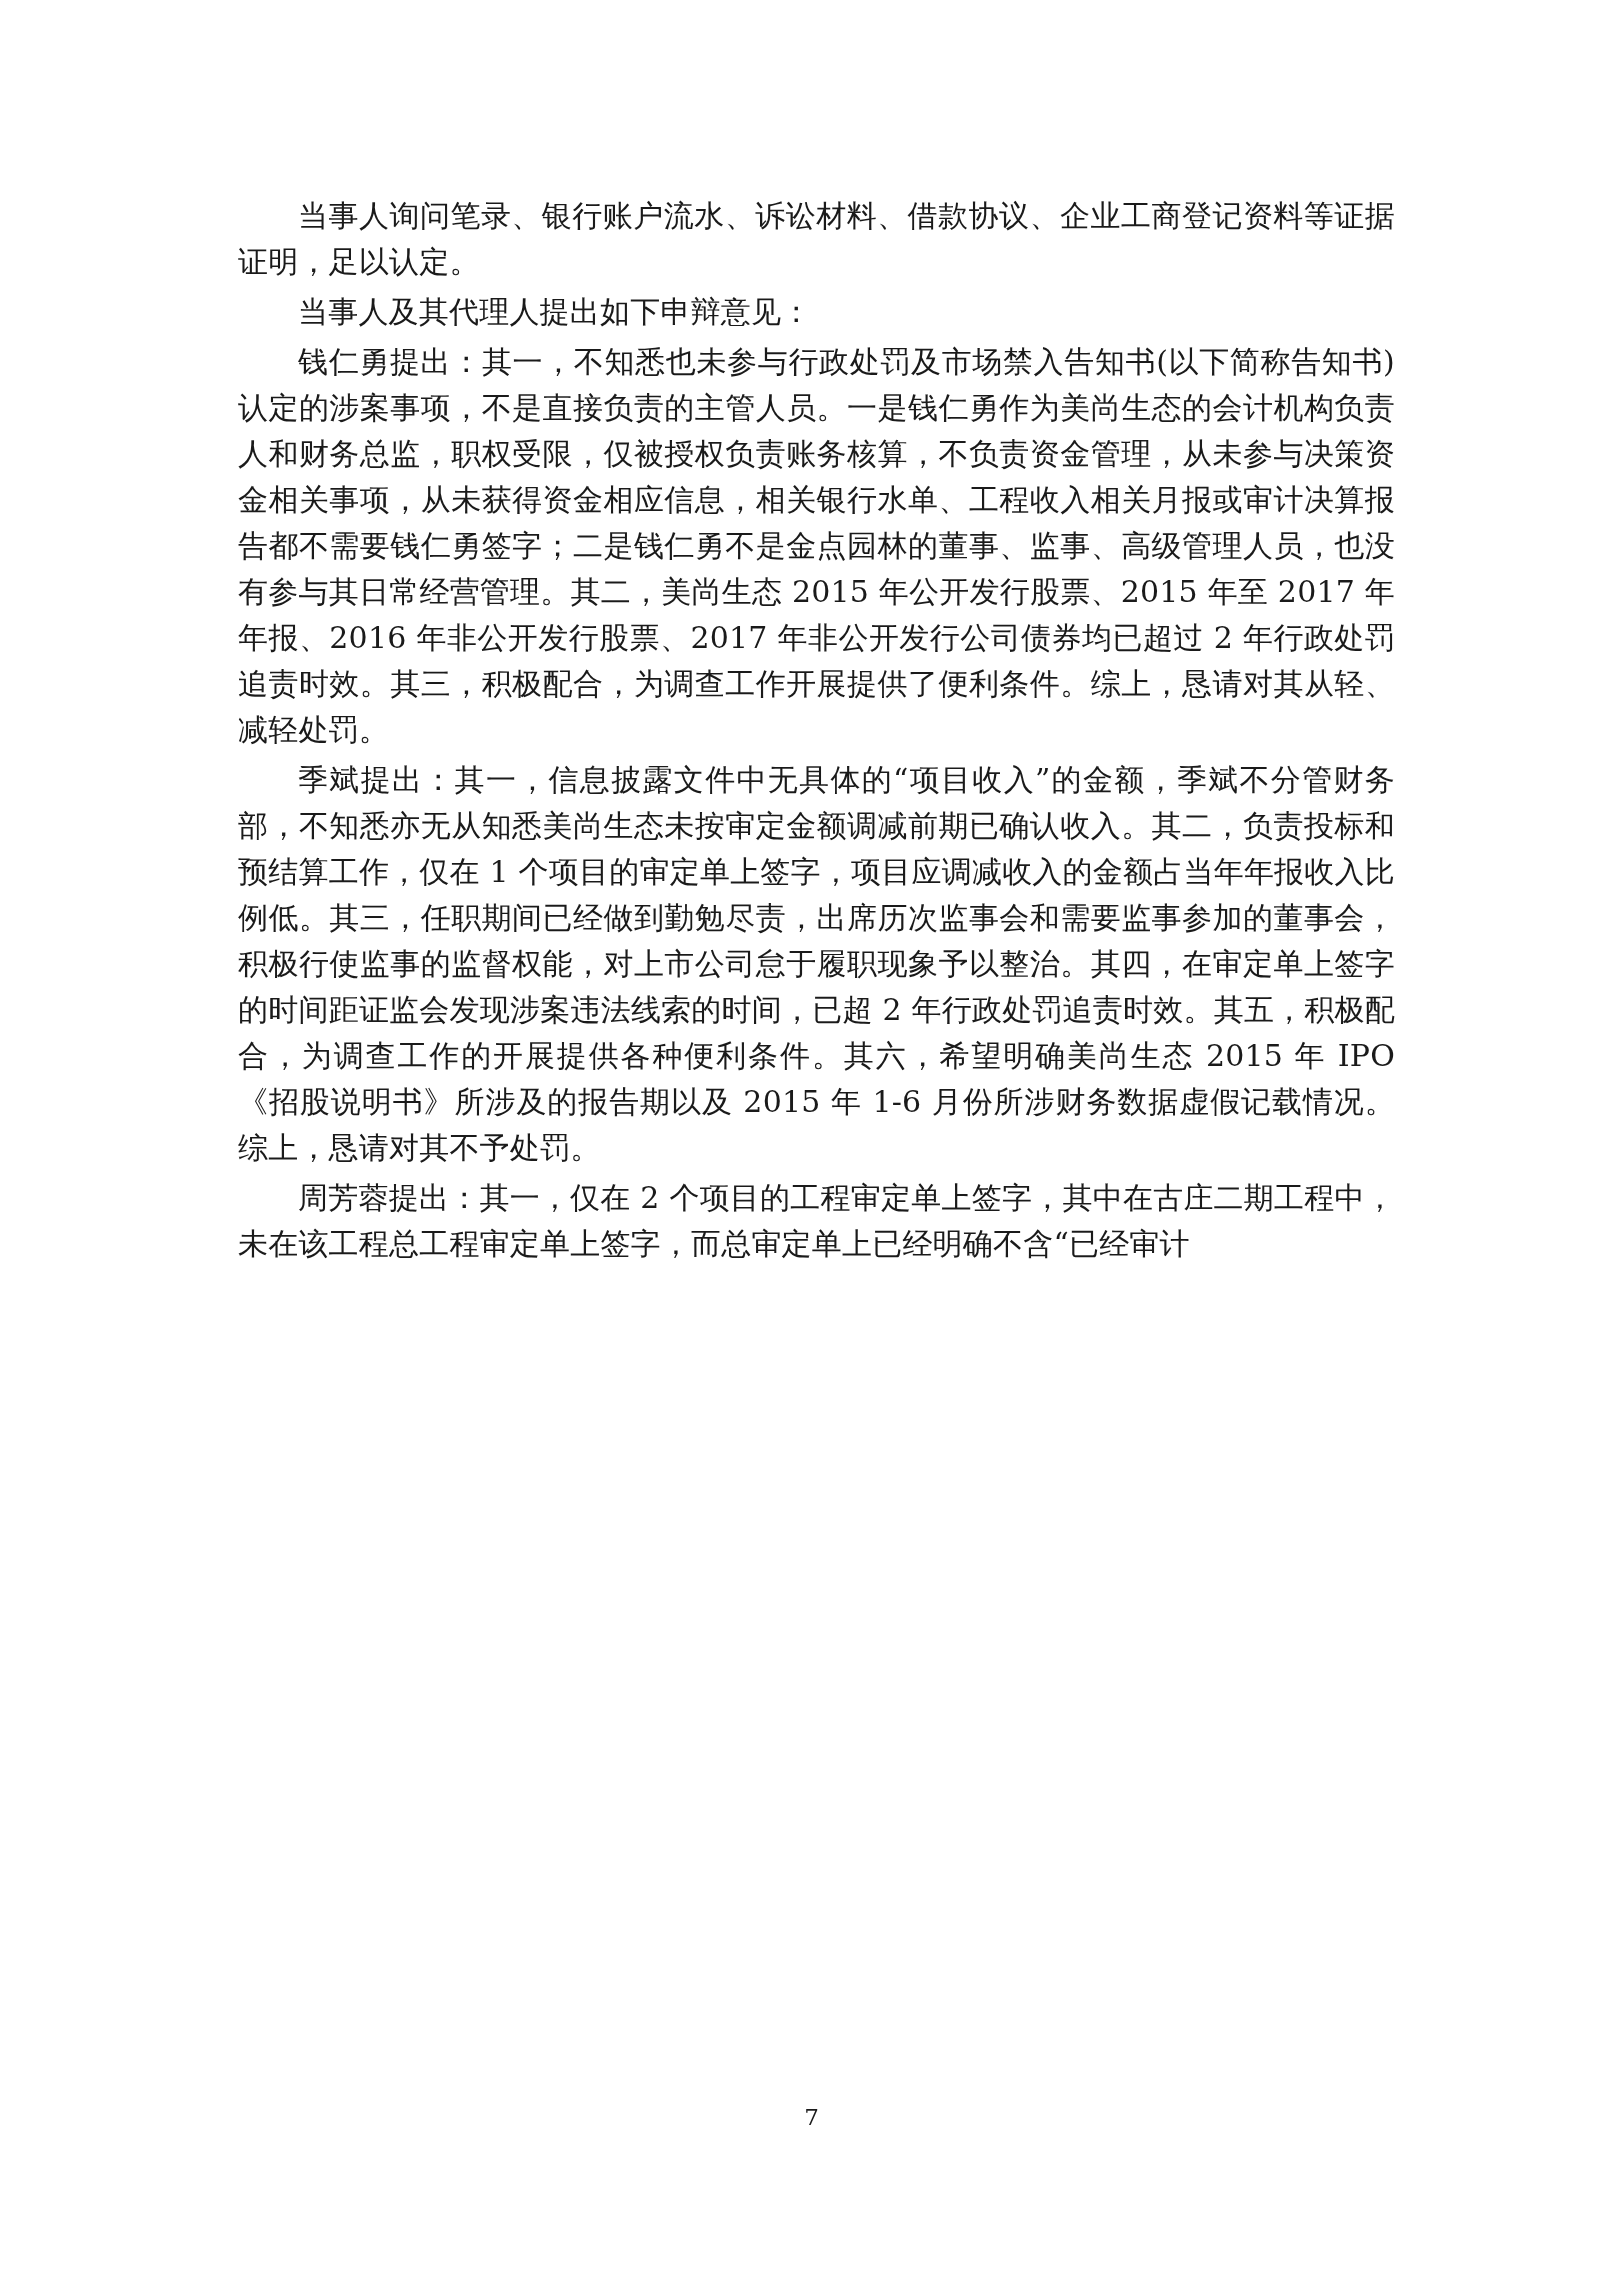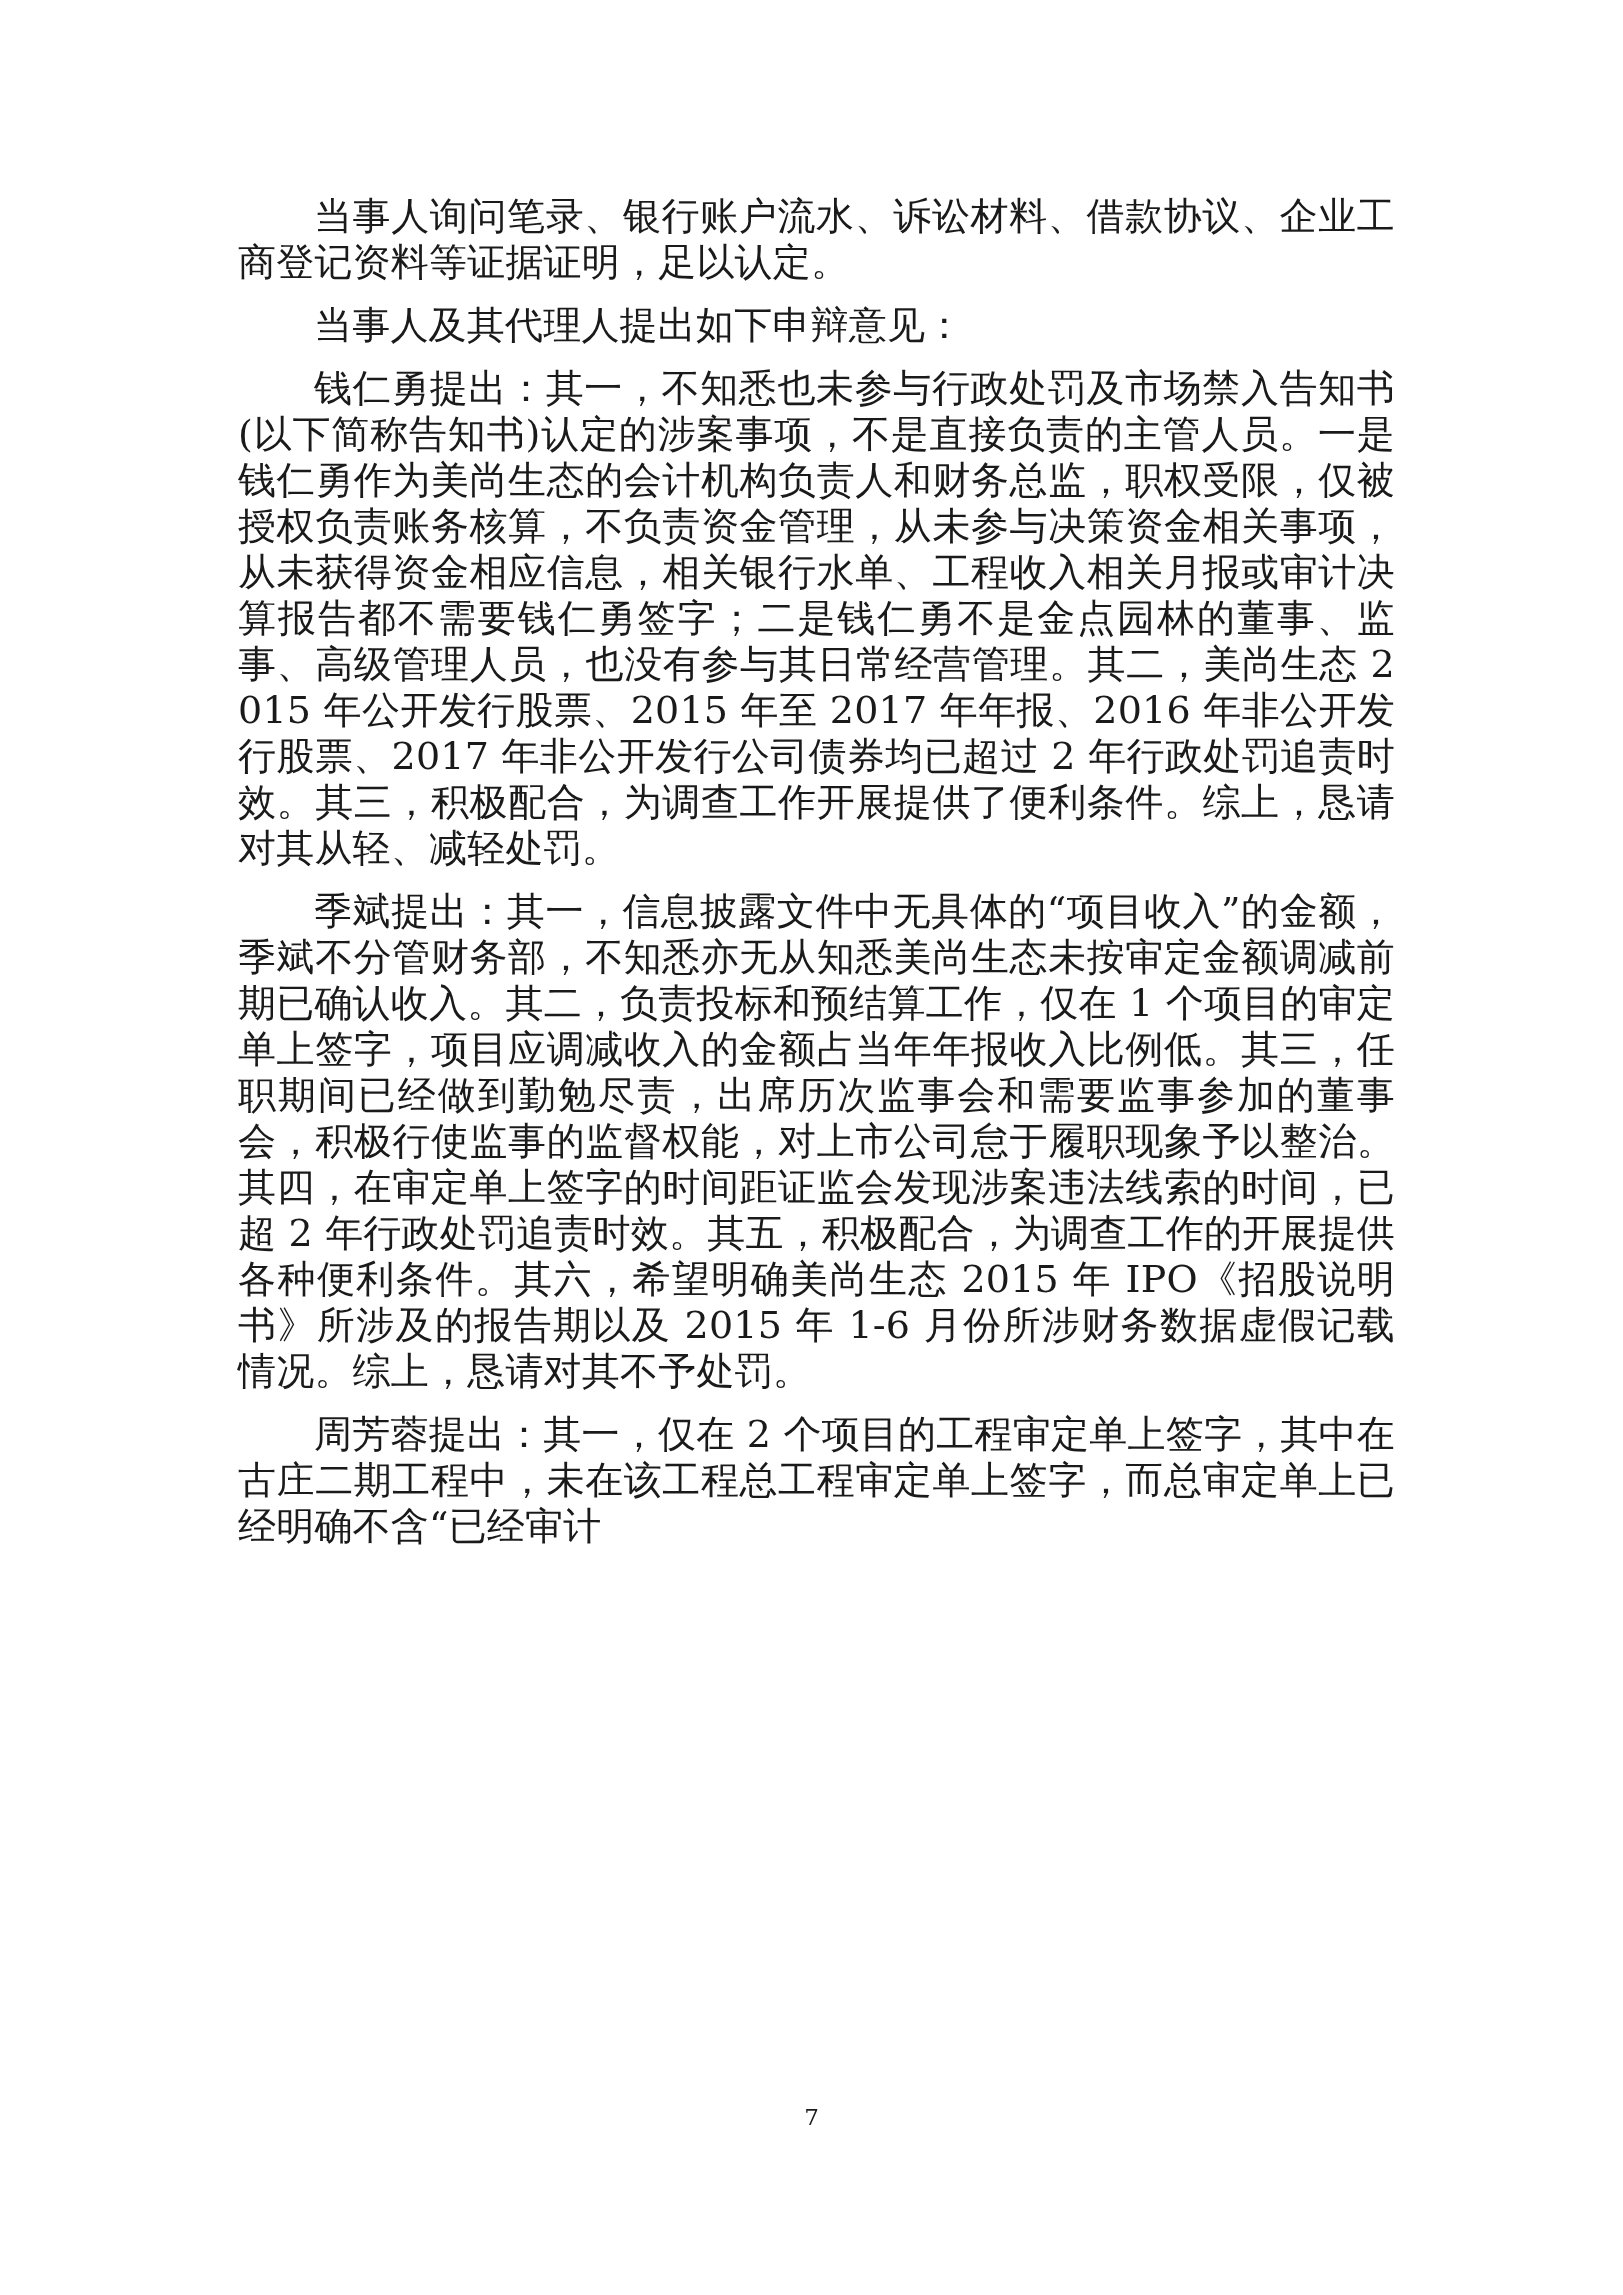--- a/index.html
+++ b/index.html
@@ -20,31 +20,31 @@
   }
   .content {
     position: absolute;
     left: 238px;
     top: 193px;
     width: 1157px;
   }
   .para {
     margin: 0 0 0 0;
     text-indent: 2em;
-    font-size: 38px;
+    font-size: 30px;
     line-height: 46px;
     color: #1a1a1a;
     text-align: justify;
     text-justify: inter-character;
     letter-spacing: 0.2px;
     font-weight: 400;
     word-break: break-all;
   }
   .para + .para {
-    margin-top: 17px;
+    margin-top: 4px;
   }
   .page-number {
     position: absolute;
     left: 0;
     right: 0;
     top: 2104px;
     text-align: center;
     font-size: 23px;
     color: #1a1a1a;
     font-family: "DejaVu Serif", "Liberation Serif", serif;

